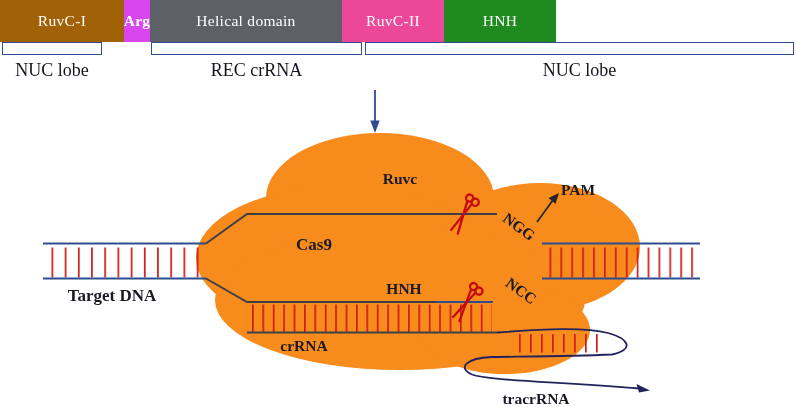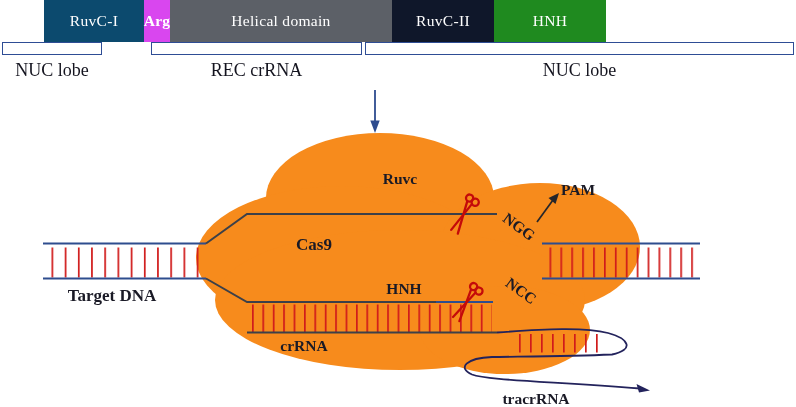--- a/index.html
+++ b/index.html
@@ -6,24 +6,24 @@
   .stage{
     position:relative;width:796px;height:407px;background:#ffffff;overflow:hidden;
     font-family:"Liberation Serif",serif;
   }
   
   .domain-bar{position:absolute;left:0;top:0;width:796px;height:42px;display:flex;}
   .seg{
     display:flex;align-items:center;justify-content:center;
     color:#ffffff;font-size:15.5px;letter-spacing:.3px;white-space:nowrap;
   }
-  .seg1{width:100px;background:#0c4a6e;margin-left:44px;}
+  .seg1{width:124px;background:#a16207;}
   .seg2{width:26px; background:#d946ef;font-weight:bold;}
-  .seg3{width:222px;background:#5C6067;}
-  .seg4{width:102px;background:#0f172a;text-align:right;}
+  .seg3{width:192px;background:#5C6067;}
+  .seg4{width:102px;background:#ec4899;text-align:right;}
   .seg5{width:112px;background:#1F8A1F;}
   .seg6{width:116px;background:#121C45;}
   .seg7{width:103px;background:#F6924E;}
   
   .bracket{
     position:absolute;top:42px;height:13px;background:#ffffff;
     border:1.5px solid #2E4D95;box-sizing:border-box;
   }
   .bracket1{left:2px;width:100px;}
   .bracket2{left:151px;width:211px;}

